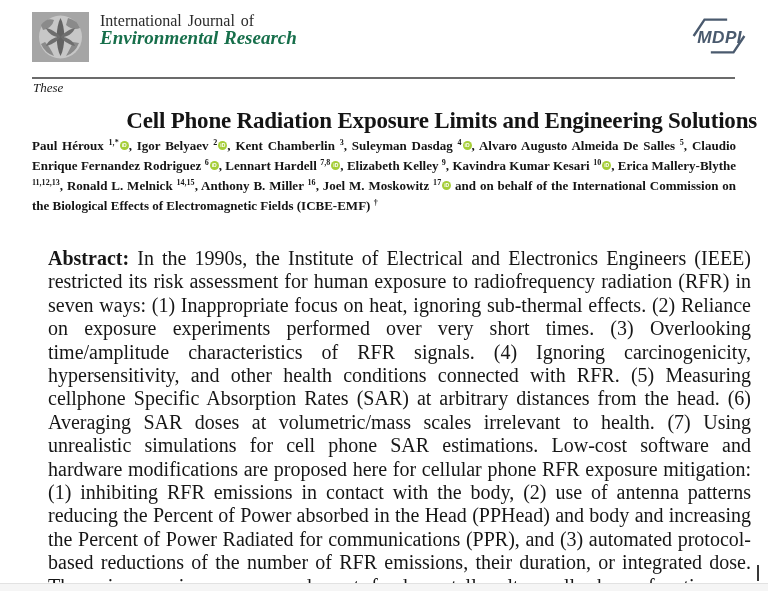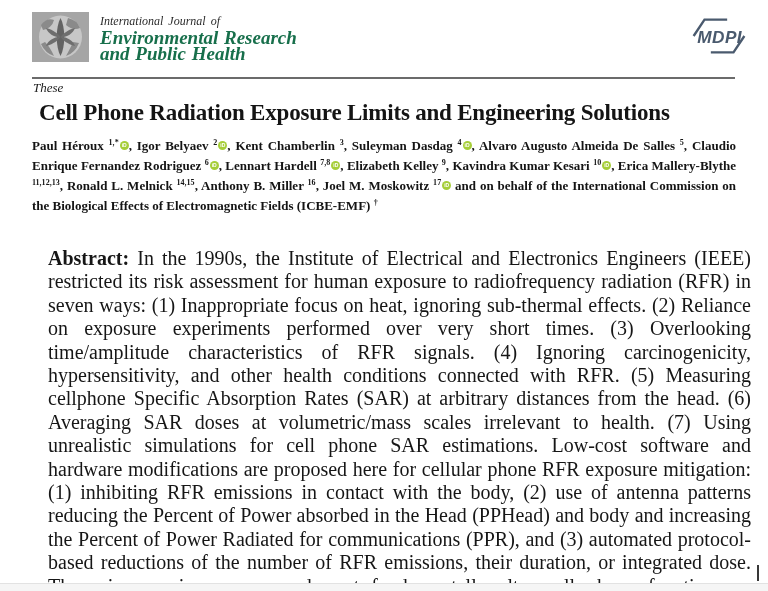--- a/index.html
+++ b/index.html
@@ -16,21 +16,21 @@
   
   .journal-logo {
     position: absolute; left: 32px; top: 12px;
     width: 57px; height: 50px;
   }
   .journal-name {
     position: absolute; left: 100px; top: 13px;
     line-height: 16.5px;
   }
   .journal-name .line1 {
-    font-size: 12px; color: #2b2b2b; word-spacing: 2px; font-style: italic;
+    font-size: 16px; color: #2b2b2b; word-spacing: 2px;
   }
   .journal-name .line2, .journal-name .line3 {
     font-size: 19px; font-weight: bold; font-style: italic;
     color: #176f4b; word-spacing: 1px;
   }
   .mdpi-logo {
     position: absolute; left: 690px; top: 15px;
     width: 58px; height: 42px; font-style: italic;
   }
 
@@ -40,24 +40,25 @@
     background: #6b6b6b; border: none;
   }
 
   
   .article-type {
     position: absolute; left: 33px; top: 80px;
     font-style: italic; font-size: 13px; color: #1a1a1a;
   }
   .article-title {
     position: absolute; left: 31px; top: 91px;
-    width: 710px; margin: 8px;
+    width: 710px; margin: 16px;
     font-size: 23px; font-weight: bold; color: #141414;
     letter-spacing: -0.2px;
     line-height: 28px;
+    text-align: right;
   }
 
   
   .authors {
     position: absolute; left: 32px; top: 136px;
     width: 704px; margin: 0;
     font-size: 13px; font-weight: bold;
     line-height: 20px;
     text-align: justify;
     color: #141414;
@@ -113,21 +114,20 @@
     <path d="M14,16 C22,18 26,22 28.5,25 C23,25.5 16,22 14,16 Z" fill="#6e6e6e"></path>
     <path d="M43,16 C35,18 31,22 28.5,25 C34,25.5 41,22 43,16 Z" fill="#6e6e6e"></path>
     <path d="M14,34 C22,32 26,28 28.5,25 C23,24.5 16,28 14,34 Z" fill="#6e6e6e"></path>
     <path d="M43,34 C35,32 31,28 28.5,25 C34,24.5 41,28 43,34 Z" fill="#6e6e6e"></path>
   </svg>
 </div>
 
 <div class="journal-name">
   <div class="line1">International Journal of</div>
   <div class="line2">Environmental Research</div>
-  <div class="line3">and Public Health</div>
 </div>
 
 <div class="mdpi-logo">
   <svg width="58" height="42" viewBox="0 0 64 46">
     <polyline points="4,23 16,5 41,5" stroke="#4a5a6e" stroke-width="2.6" fill="none"></polyline>
     <polyline points="23,41 48,41 60,23" stroke="#4a5a6e" stroke-width="2.6" fill="none"></polyline>
     <text x="8" y="31" font-size="19" font-weight="bold" fill="#4a5a6e" font-family="Liberation Sans, sans-serif" letter-spacing="0.5">MDPI</text>
   </svg>
 </div>
 

